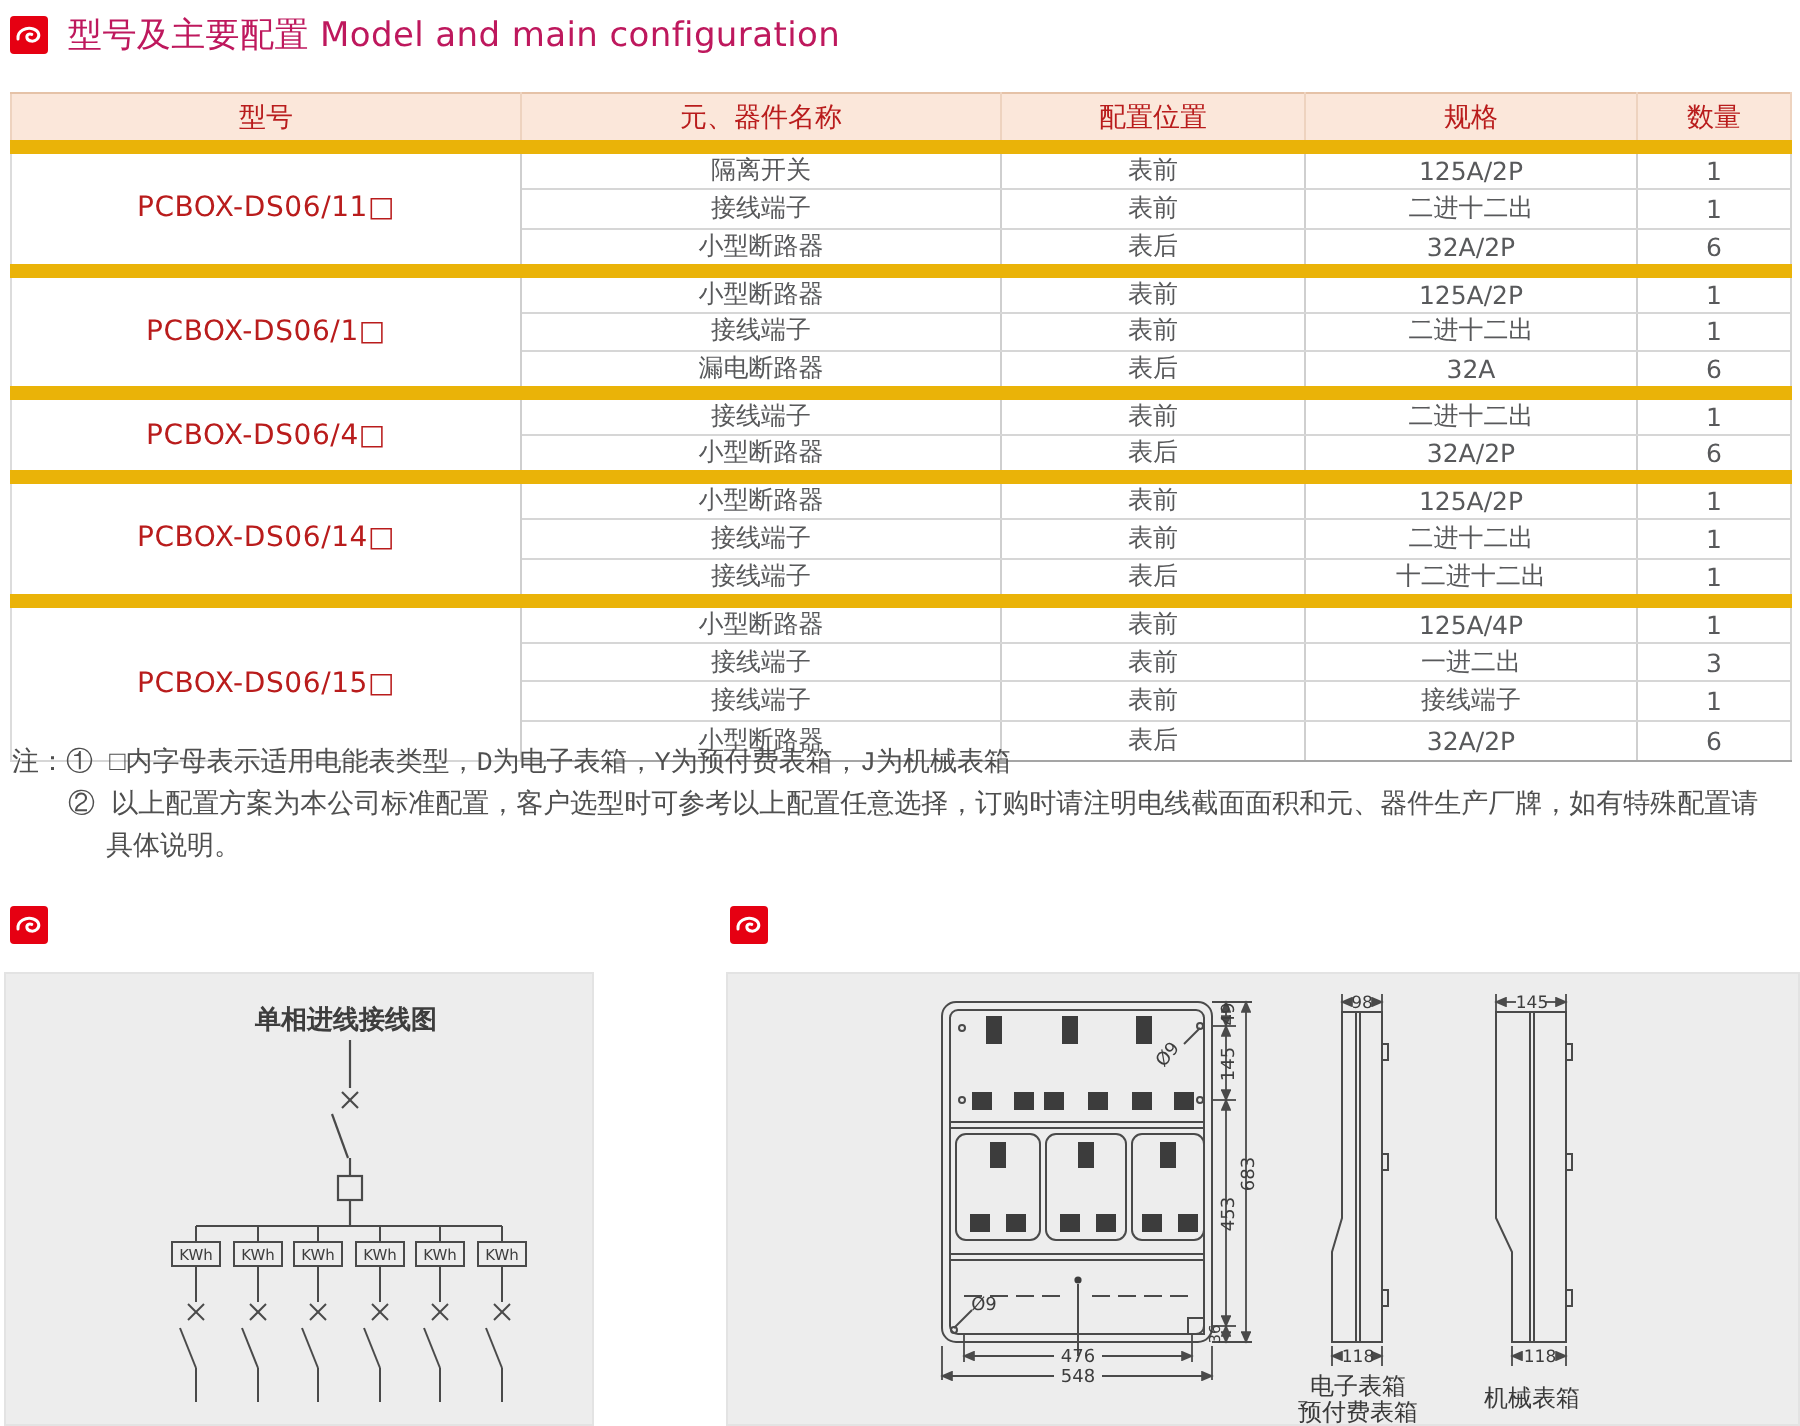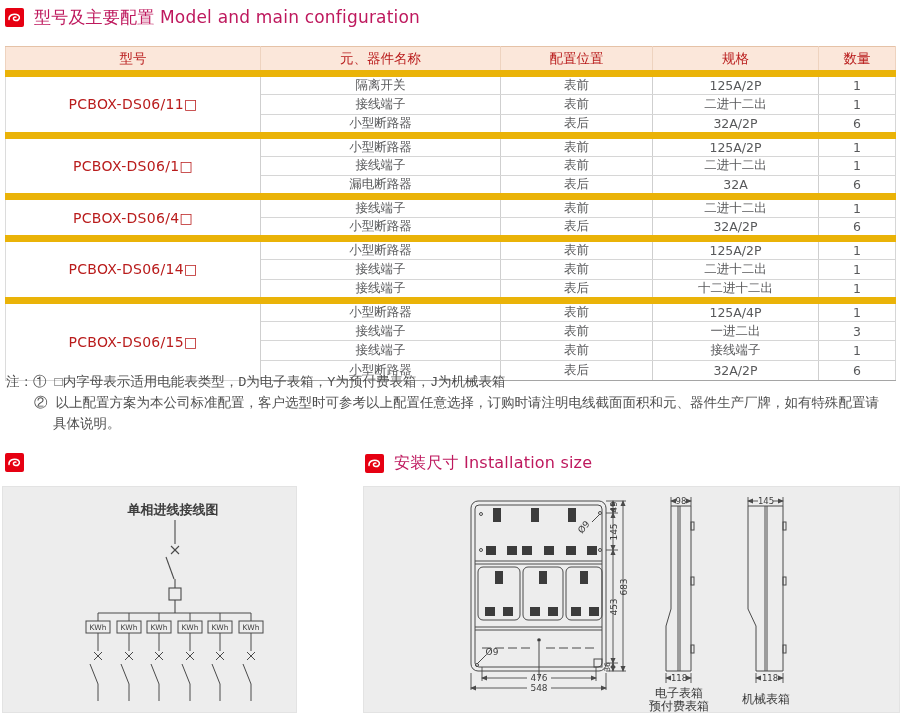--- a/index.html
+++ b/index.html
@@ -185,21 +185,20 @@
     <rect width="19" height="19" rx="2" fill="#e60012"></rect>
     <path d="M4 11.5 C3.5 7.3 8.2 5.4 11.7 6.5 C14.6 7.4 15.1 10 13.5 11.6 C12 13.1 9 12.8 8.5 11 C8.1 9.5 9.6 8.5 10.9 9.2" stroke="#ffffff" stroke-width="1.5" fill="none" stroke-linecap="round"></path>
   </svg>
 </div>
 
 <div class="section-header" style="left:365px; top:453px;">
   <svg class="icon-sq" viewBox="0 0 19 19">
     <rect width="19" height="19" rx="2" fill="#e60012"></rect>
     <path d="M4 11.5 C3.5 7.3 8.2 5.4 11.7 6.5 C14.6 7.4 15.1 10 13.5 11.6 C12 13.1 9 12.8 8.5 11 C8.1 9.5 9.6 8.5 10.9 9.2" stroke="#ffffff" stroke-width="1.5" fill="none" stroke-linecap="round"></path>
   </svg>
-  <div class="section-title small">安装尺寸 Installation size</div>
 </div>
 
 <div id="wiring-panel" class="panel">
 <svg width="333" height="225" viewBox="0 0 333 225">
   <text x="170" y="27" text-anchor="middle" font-size="13" font-weight="bold" fill="#3d3d3d">单相进线接线图</text>
   <g stroke="#4a4a4a" stroke-width="1.1" fill="none">
     <line x1="172" y1="33" x2="172" y2="57"></line>
     <line x1="168" y1="59" x2="176" y2="67"></line>
     <line x1="176" y1="59" x2="168" y2="67"></line>
     <line x1="163" y1="70" x2="171" y2="92"></line>

